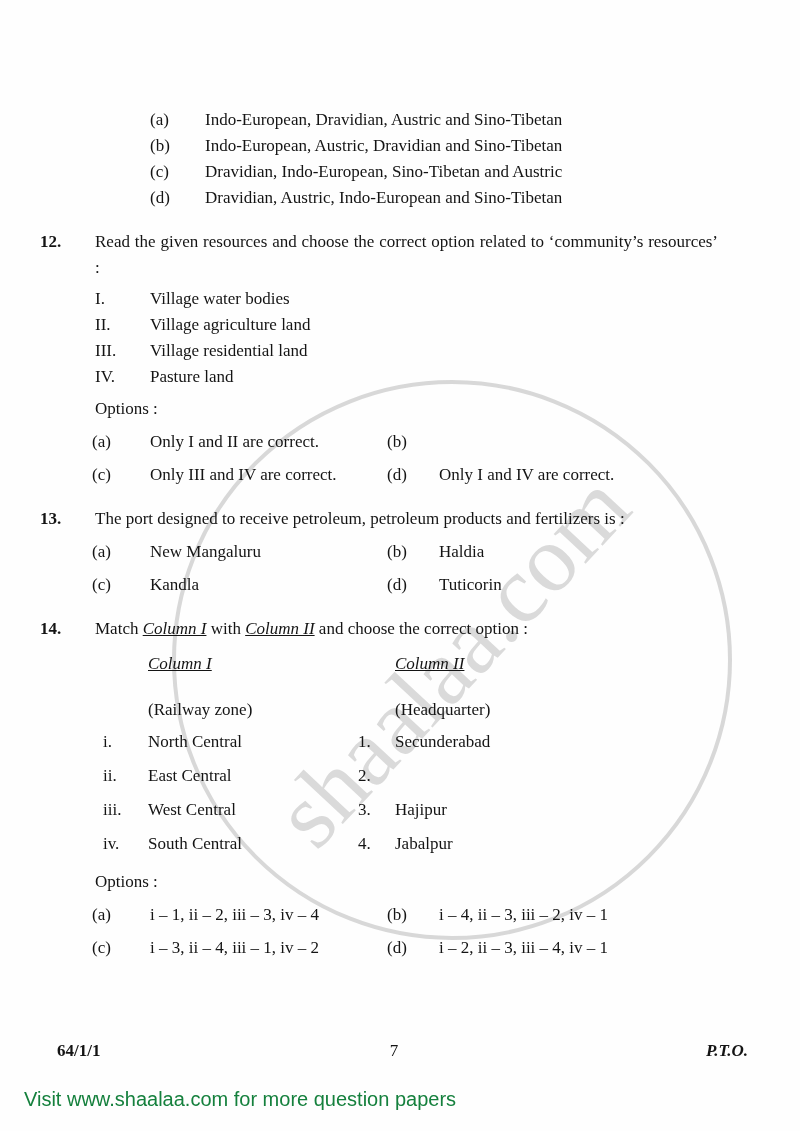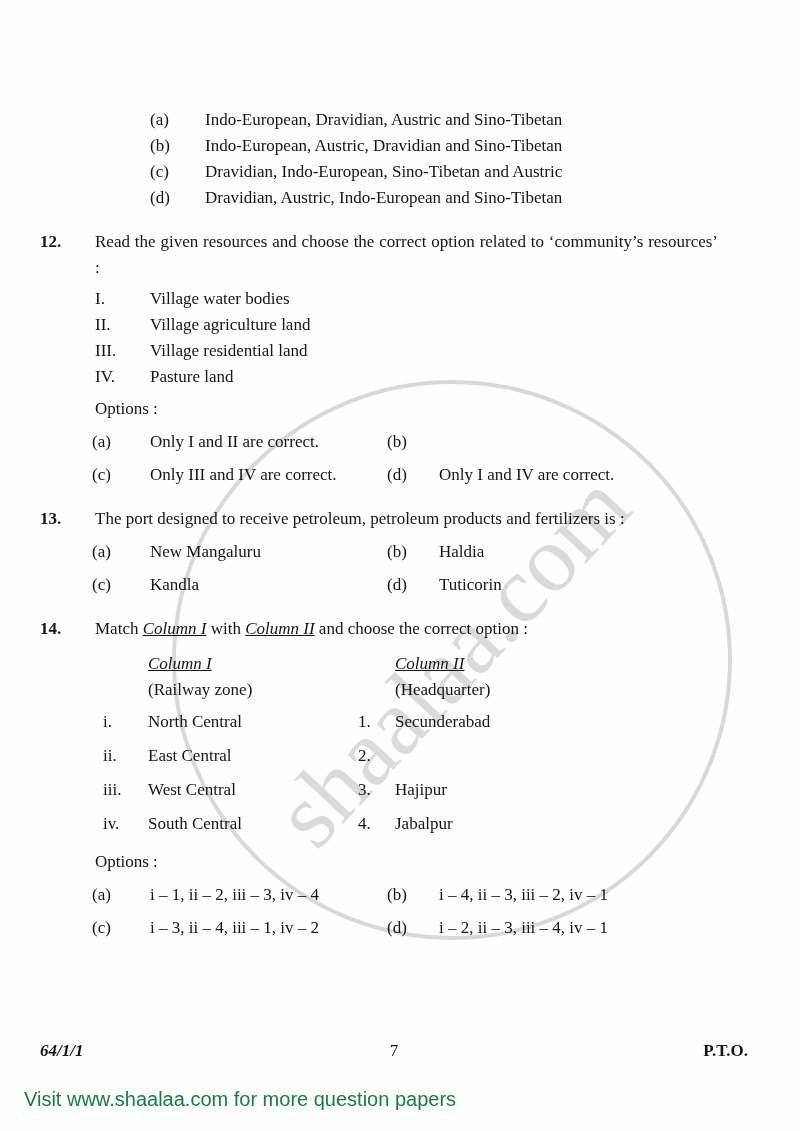--- a/index.html
+++ b/index.html
@@ -92,30 +92,30 @@
 
   
   .footer {
     position: absolute;
     left: 40px;
     right: 52px;
     top: 1038px;
     z-index: 1;
   }
   .footer-left {
-    position: absolute; left: 0;
-    font-weight: bold; font-style: italic;
+    position: absolute; left: 17px;
+    font-weight: bold; 
   }
   .footer-center {
     position: absolute; left: 0; right: 0;
     text-align: center;
   }
   .footer-right {
     position: absolute; right: 0;
-    font-weight: bold; 
+    font-weight: bold; font-style: italic;
   }
 
   
   .bottom-bar {
     position: absolute;
     left: 24px;
     top: 1086px;
     z-index: 1;
     font-family: "Liberation Sans", "DejaVu Sans", sans-serif;
     font-size: 20px;
@@ -221,21 +221,21 @@
         <p class="q-text"><span>Match </span><span class="it">Column I</span><span> with </span><span class="it">Column II</span><span> and choose the correct option :</span></p>
       </div>
 
       <div class="match-table">
         <div class="mt-header-row">
           <span></span>
           <span class="it">Column I</span>
           <span></span>
           <span class="it">Column II</span>
         </div>
-        <div class="mt-header-row" style="margin-bottom:6px;">
+        <div class="mt-header-row" style="margin-bottom:6px;margin-top:20px;">
           <span></span>
           <span>(Railway zone)</span>
           <span></span>
           <span>(Headquarter)</span>
         </div>
         <div class="mt-grid-row">
           <span>i.</span>
           <span>North Central</span>
           <span>1.</span>
           <span>Secunderabad</span>

